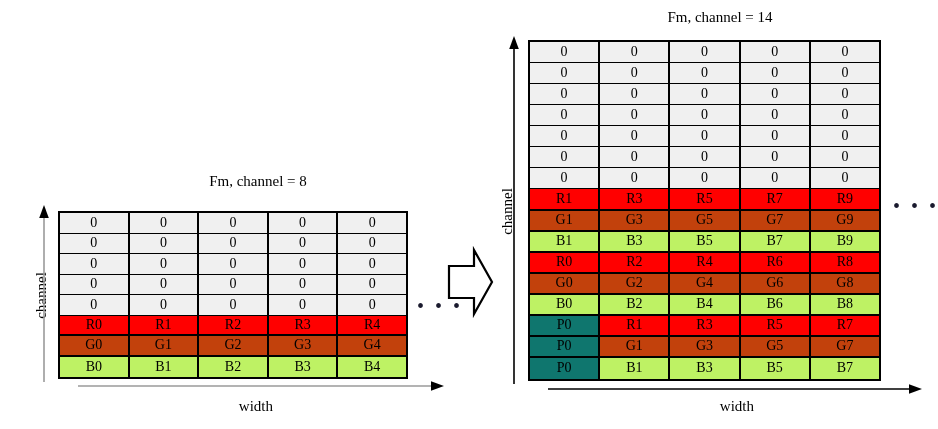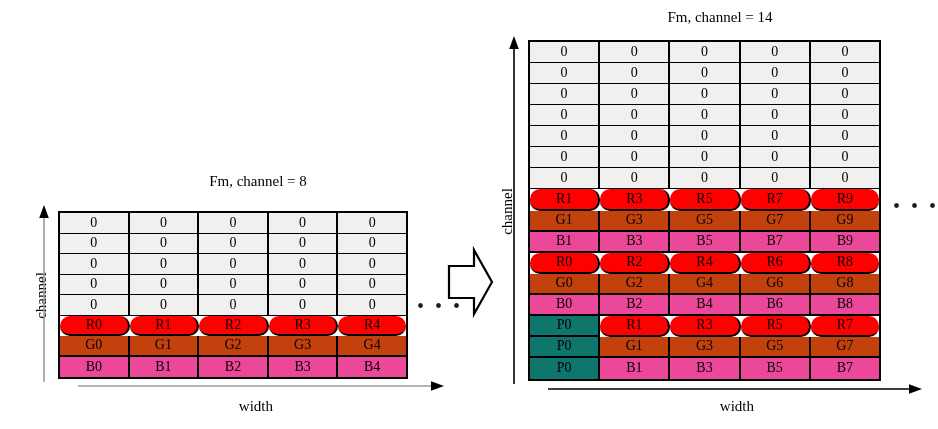--- a/index.html
+++ b/index.html
@@ -40,23 +40,23 @@
     line-height: 1;
     color: #000000;
     overflow: hidden;
     white-space: nowrap;
   }
   .fm-row:last-child .fm-cell { border-bottom: none; }
   .fm-cell:last-child { border-right: none; }
 
   
   .c-zero  { background: #f0f0f0; }
-  .c-red   { background: #ff0000; border-radius: 10px; }
+  .c-red   { background: #ff0000; }
   .c-green { background: #c2410c; }
-  .c-blue  { background: #ec4899; }
+  .c-blue  { background: #bef264; }
   .c-pad   { background: #0f766e; }
 
   
   .fm-row.band .fm-cell { border-bottom-width: 2px; }
 
   
   .fm-title {
     position: absolute;
     font-size: 15px;
     white-space: nowrap;

